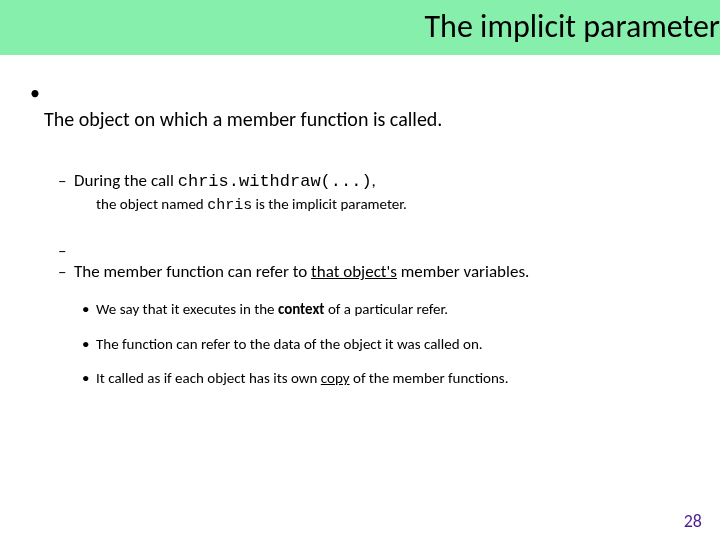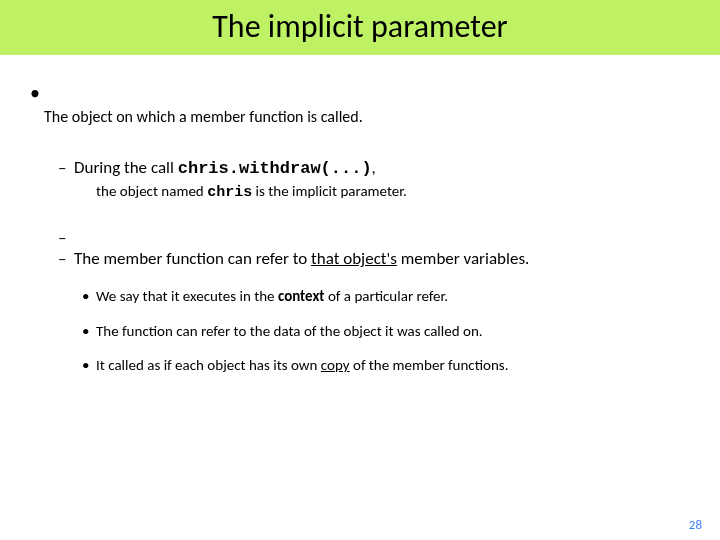--- a/index.html
+++ b/index.html
@@ -6,24 +6,24 @@
   body {
     width: 720px;
     height: 540px;
     background: #ffffff;
     font-family: Calibri, "Segoe UI", sans-serif;
     color: #000;
     position: relative;
     overflow: hidden;
   }
   .title-bar {
-    background: #bef264;
+    background: #86efac;
     width: 100%;
     padding: 7px 0 9px 0;
-    text-align: center;
+    text-align: right;
   }
   .title-text {
     font-size: 32px;
     font-weight: 400;
     color: #000;
   }
   .content {
     padding: 26px 30px 0 30px;
   }
   .bullet-lv1 {
@@ -34,23 +34,23 @@
     width: 14px;
     flex-shrink: 0;
     font-size: 20px;
   }
   .bullet-lv1 .text {
     font-size: 20px;
     line-height: 1.25;
   }
   .lv1-cont {
     margin-left: 14px;
-    font-size: 16px;
+    font-size: 20px;
     line-height: 1.25;
-    margin-bottom: 30px;
+    margin-bottom: 38px;
   }
   .bullet-lv2 {
     display: flex;
     margin-left: 28px;
     margin-bottom: 0px;
   }
   .bullet-lv2 .marker {
     width: 16px;
     flex-shrink: 0;
     font-size: 17px;
@@ -73,28 +73,28 @@
   .bullet-lv3 .marker {
     width: 14px;
     flex-shrink: 0;
     font-size: 15px;
   }
   .bullet-lv3 .text {
     font-size: 15px;
     line-height: 1.3;
   }
   .bold { font-weight: 700; }
-  .code { font-family: "Courier New", monospace; font-weight: bold; }
+  .code { font-family: "Courier New", monospace; }
   .underline { text-decoration: underline; }
   .page-num {
     position: absolute;
     bottom: 8px;
     right: 18px;
-    font-size: 13px;
-    color: #3b82f6;
+    font-size: 18px;
+    color: #4c1d95;
   }
   .gap-lg { margin-bottom: 28px; }
 </style>
 </head>
 <body>
 
 <div class="title-bar">
   <div class="title-text">The implicit parameter</div>
 </div>
 

